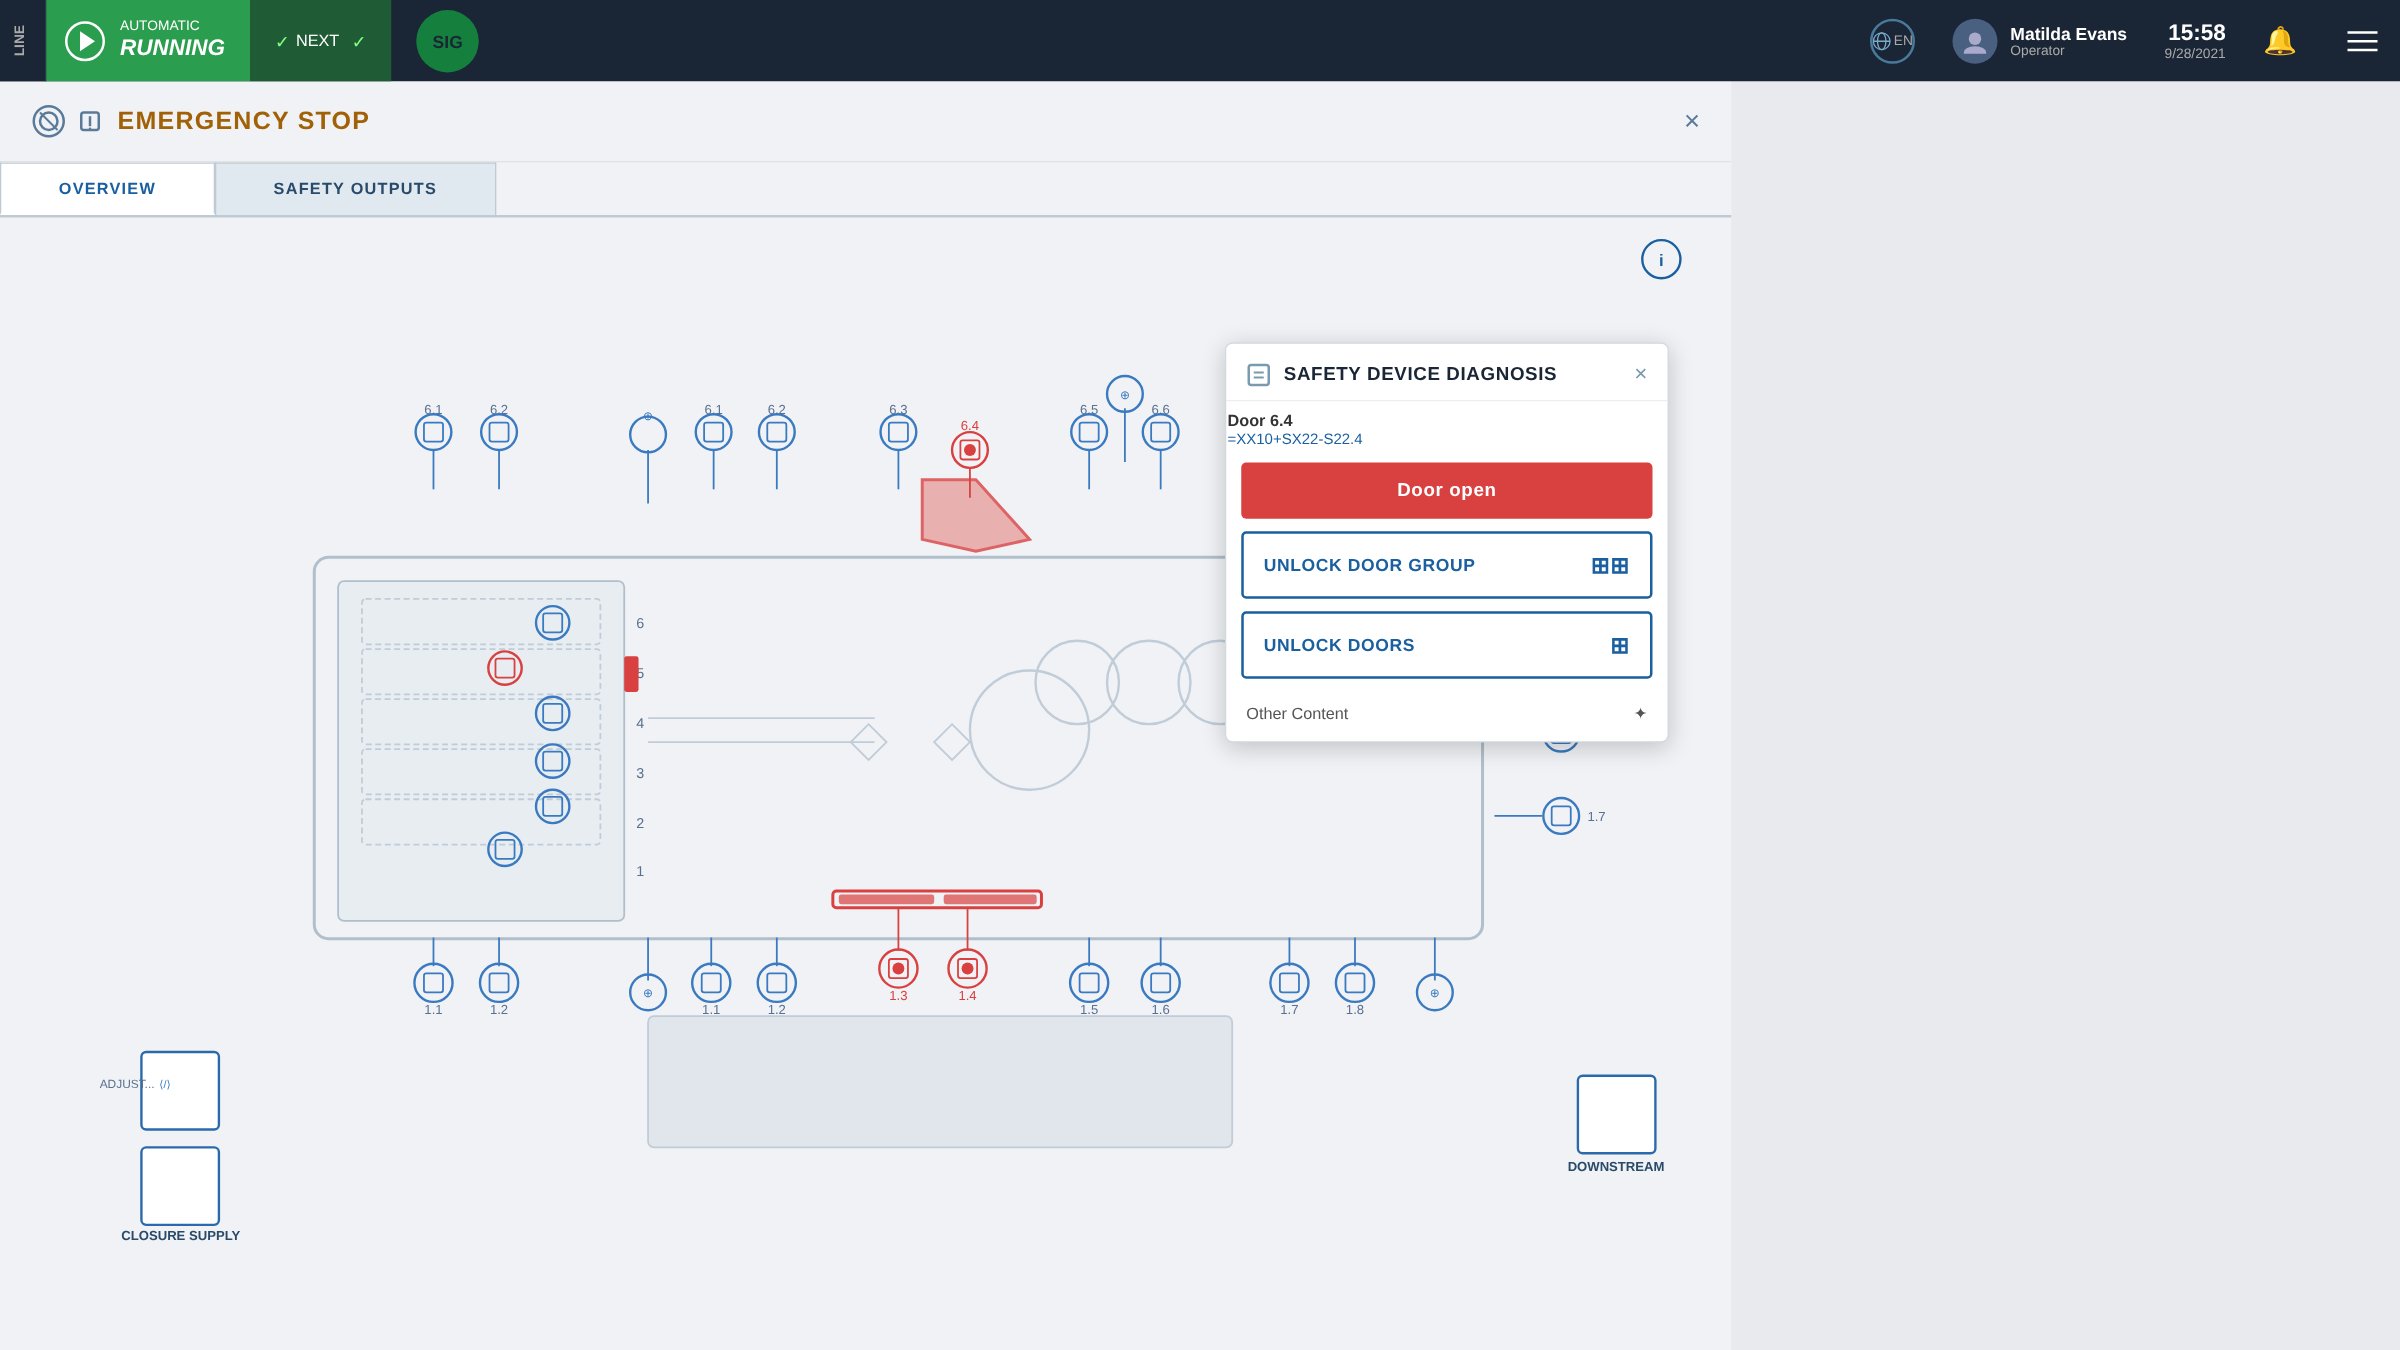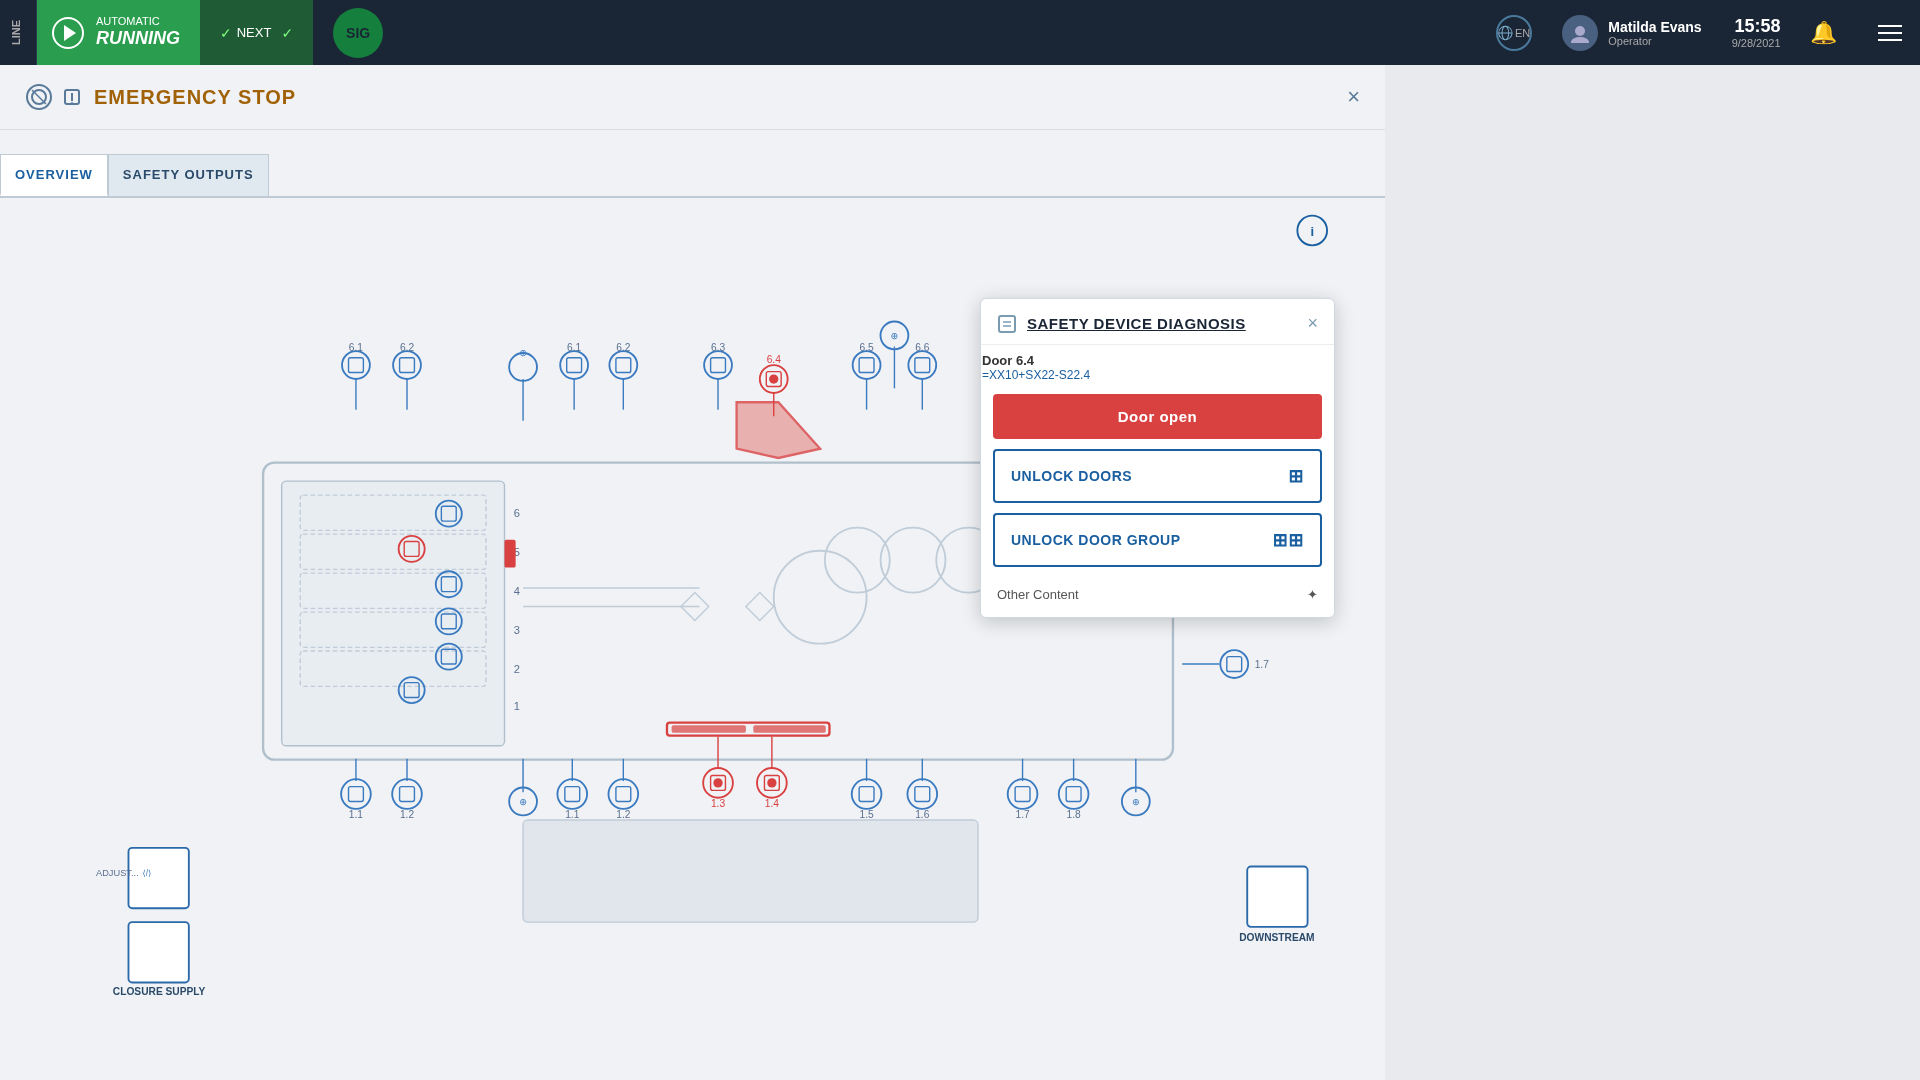--- a/index.html
+++ b/index.html
@@ -152,31 +152,30 @@
       font-size: 22px;
       cursor: pointer;
       color: #5a7a9a;
     }
     .modal-tabs {
       display: flex;
       border-bottom: 2px solid #c0cad5;
       background: #f0f2f5;
     }
     .modal-tab {
-      padding: 12px 14px;
+      padding: 12px 46px;
       font-size: 13px;
       font-weight: bold;
       letter-spacing: 1px;
       text-transform: uppercase;
       cursor: pointer;
       border: 1px solid #c0cad5;
       border-bottom: none;
       color: #2a4a6a;
       background: #fff;
-      margin-top: 24px;
     }
     .modal-tab.active {
       background: #fff;
       border-bottom: 2px solid #fff;
       color: #1a5fa0;
     }
     .modal-tab:not(.active) {
       background: #e0e8f0;
     }
     .modal-body {
@@ -223,21 +222,20 @@
       padding: 14px 16px 10px;
       gap: 10px;
       border-bottom: 1px solid #eee;
     }
     .safety-diag-title {
       font-size: 15px;
       font-weight: bold;
       color: #1a2535;
       text-transform: uppercase;
       letter-spacing: 0.5px;
-      text-decoration: underline;
     }
     .safety-diag-close {
       margin-left: auto;
       background: none; border: none;
       font-size: 18px; cursor: pointer;
       color: #7a9ab0;
     }
     .safety-diag-subtitle {
       padding: 8px 1px 12px;
       font-size: 13px;
@@ -587,26 +585,26 @@
           </svg>
           <span class="safety-diag-title">SAFETY DEVICE DIAGNOSIS</span>
           <button class="safety-diag-close">×</button>
         </div>
         <div class="safety-diag-subtitle">
           <div class="door-num">Door 6.4</div>
           <div class="door-code">=XX10+SX22-S22.4</div>
         </div>
         <button class="btn-door-open">Door open</button>
         <button class="btn-unlock">
+          <span>UNLOCK DOOR GROUP</span>
+          <span class="unlock-icon">⊞⊞</span>
+        </button>
+        <button class="btn-unlock">
           <span>UNLOCK DOORS</span>
           <span class="unlock-icon">⊞</span>
-        </button>
-        <button class="btn-unlock">
-          <span>UNLOCK DOOR GROUP</span>
-          <span class="unlock-icon">⊞⊞</span>
         </button>
         <div class="other-content">
           <span>Other Content</span>
           <span>✦</span>
         </div>
       </div>
 
     </div>
   </div>
 

